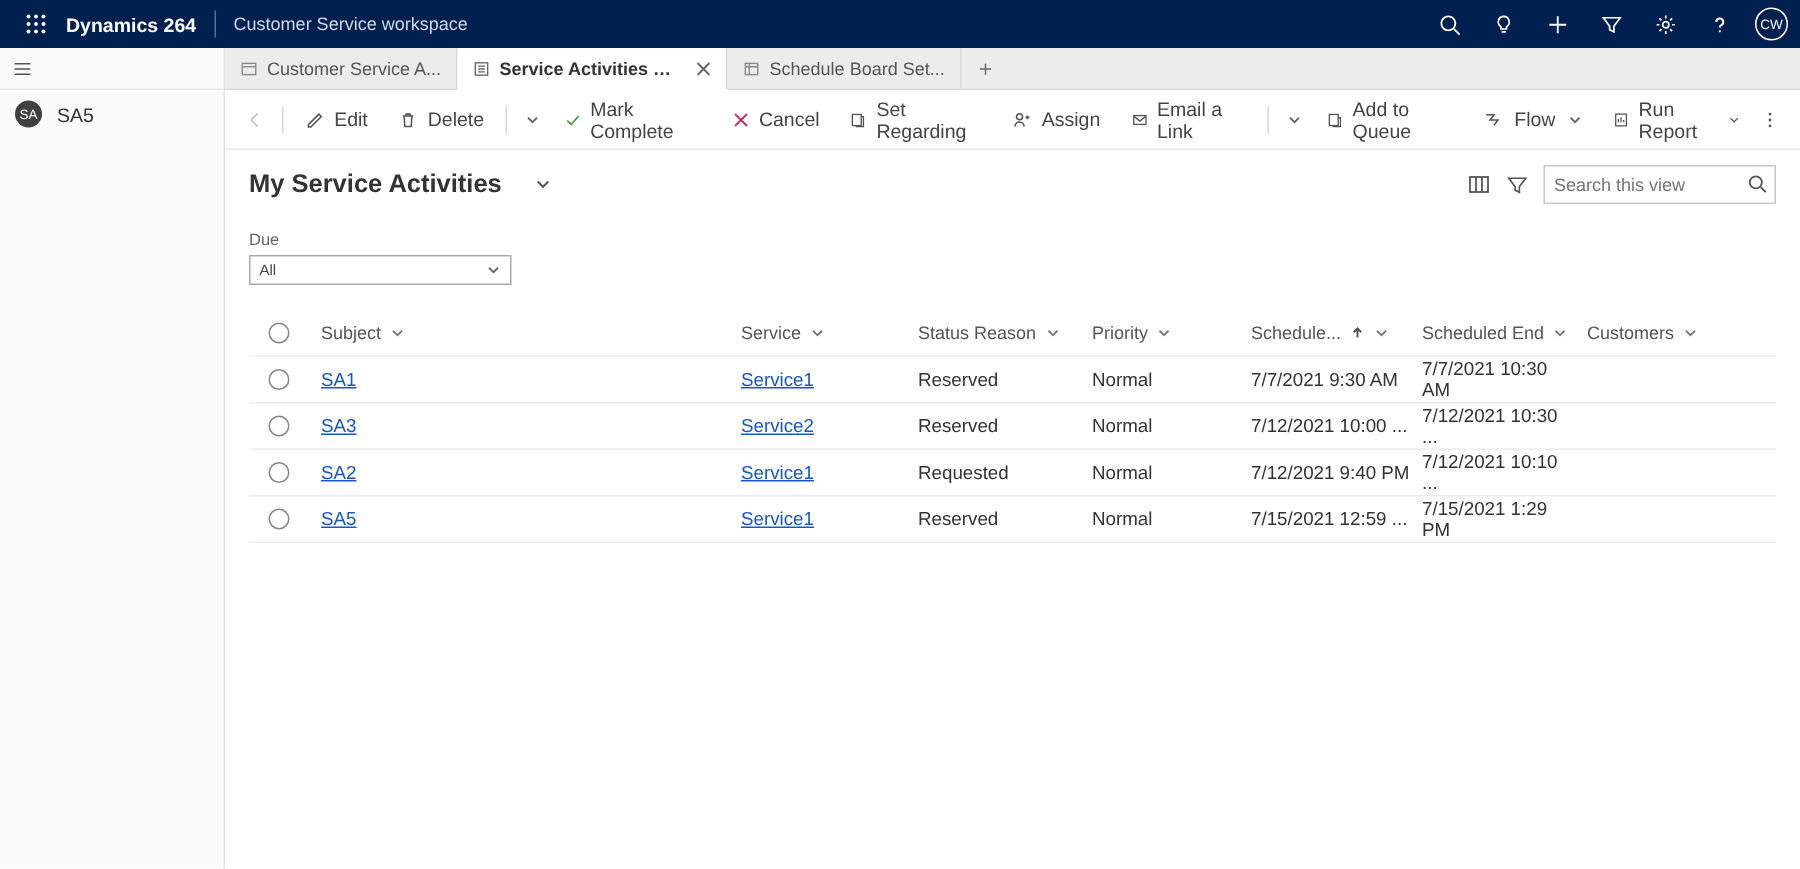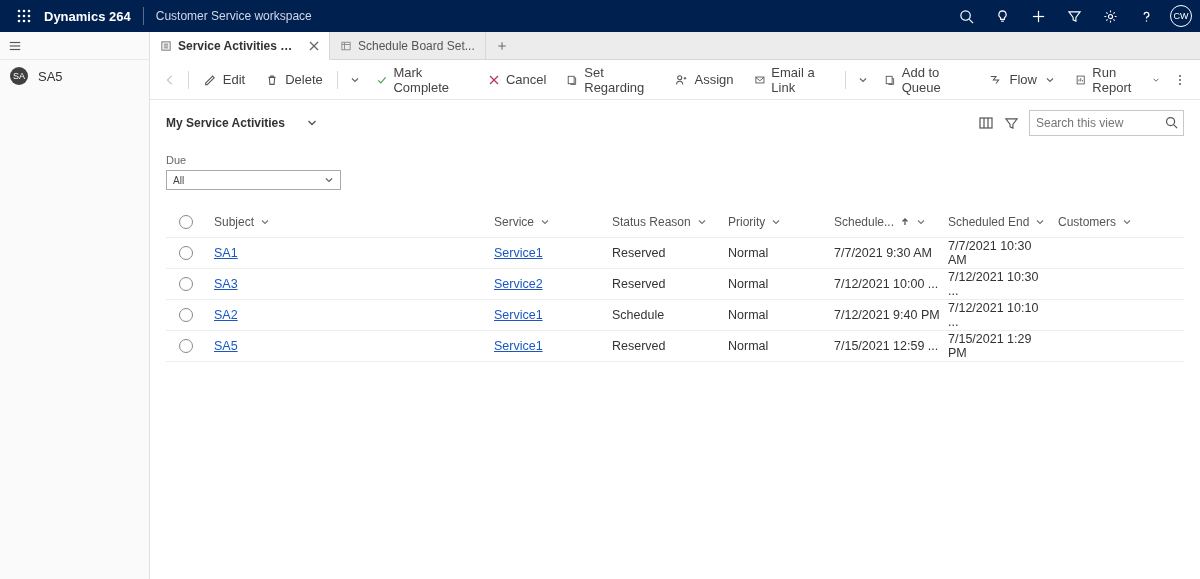--- a/index.html
+++ b/index.html
@@ -40,21 +40,21 @@
     .back-cell{ width:28px; display:flex; align-items:center; justify-content:center; opacity:.5;}
     .cmd { display:flex; align-items:center; padding: 0 8px; gap:6px; height:28px;}
     .divider { width:1px; height:18px; background:#d8d8d8; margin:0 2px;}
     .chev { margin-left:2px; padding:0 4px; }
     .right-cmd { margin-left:auto; display:flex; align-items:center; }
     .overflow { width:28px; display:flex; align-items:center; justify-content:center;}
 
     
     .content { flex:1; padding: 10px 16px 0 16px; overflow:auto; }
     .view-header-row { display:flex; align-items:center; justify-content:space-between; }
-    .view-title-wrap { display:flex; align-items:center; gap:21px; font-size:12px; font-weight:600; color:#333; }
+    .view-title-wrap { display:flex; align-items:center; gap:21px; font-size:17px; font-weight:600; color:#333; }
     .view-right { display:flex; align-items:center; gap:10px; }
     .searchbox { position:relative; width:155px; height:26px; border:1px solid #c8c8c8; display:flex; align-items:center; }
     .searchbox input { border:none; outline:none; font-size:12px; width:100%; padding: 0 24px 0 6px; color:#666; background:transparent;}
     .searchbox .sicon { position:absolute; right:4px; top:4px; }
 
     .due-label { font-size:11px; color:#666; margin-top:18px; }
     .due-select { width:175px; height:20px; border:1px solid #aaa; margin-top:4px; display:flex; align-items:center; justify-content:space-between; padding:0 6px; font-size:10px; color:#444; }
 
     
     .grid { margin-top:16px; }
@@ -153,20 +153,29 @@
     </div>
     <div class="side-item side-sa">
       <span class="sa-badge">SA</span>
       <span>SA5</span>
     </div>
   </div>
 
   <div class="main">
 
     <div class="tabstrip">
+      <div class="tab">
+        <span>
+          <svg width="12" height="12" viewBox="0 0 16 16" fill="none" stroke="#888" stroke-width="1.2">
+              <rect x="2" y="3" width="12" height="10"></rect>
+              <line x1="2" y1="6" x2="14" y2="6"></line>
+            </svg>
+        </span>
+        <span class="label">Customer Service A...</span>
+      </div>
       <div class="tab active">
         <span>
           <svg width="12" height="12" viewBox="0 0 16 16" fill="none" stroke="#666" stroke-width="1.2">
               <rect x="2.5" y="2.5" width="11" height="11"></rect>
               <line x1="5" y1="5.5" x2="11" y2="5.5"></line>
               <line x1="5" y1="8" x2="11" y2="8"></line>
               <line x1="5" y1="10.5" x2="11" y2="10.5"></line>
             </svg>
         </span>
         <span class="label" style="font-weight:600; color:#333;">Service Activities My Ser...</span>
@@ -439,21 +448,21 @@
             <div class="grid-row">
               <div class="cell c-check">
                 <span class="radio"></span>
               </div>
               <div class="cell c-subject">
                 <a href="#" class="link">SA2</a>
               </div>
               <div class="cell c-service">
                 <a href="#" class="link">Service1</a>
               </div>
-              <div class="cell c-status">Schedule</div>
+              <div class="cell c-status">Requested</div>
               <div class="cell c-priority">Normal</div>
               <div class="cell c-start">7/12/2021 9:40 PM</div>
               <div class="cell c-end">7/12/2021 10:10 ...</div>
               <div class="cell c-cust"></div>
             </div>
             <div class="grid-row">
               <div class="cell c-check">
                 <span class="radio"></span>
               </div>
               <div class="cell c-subject">

